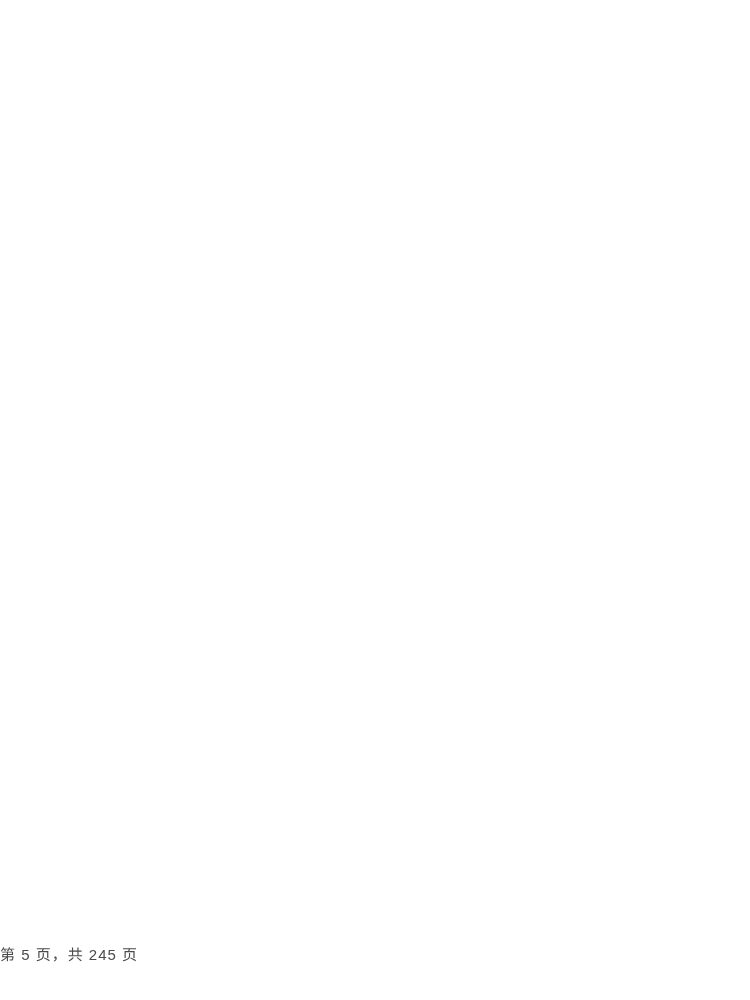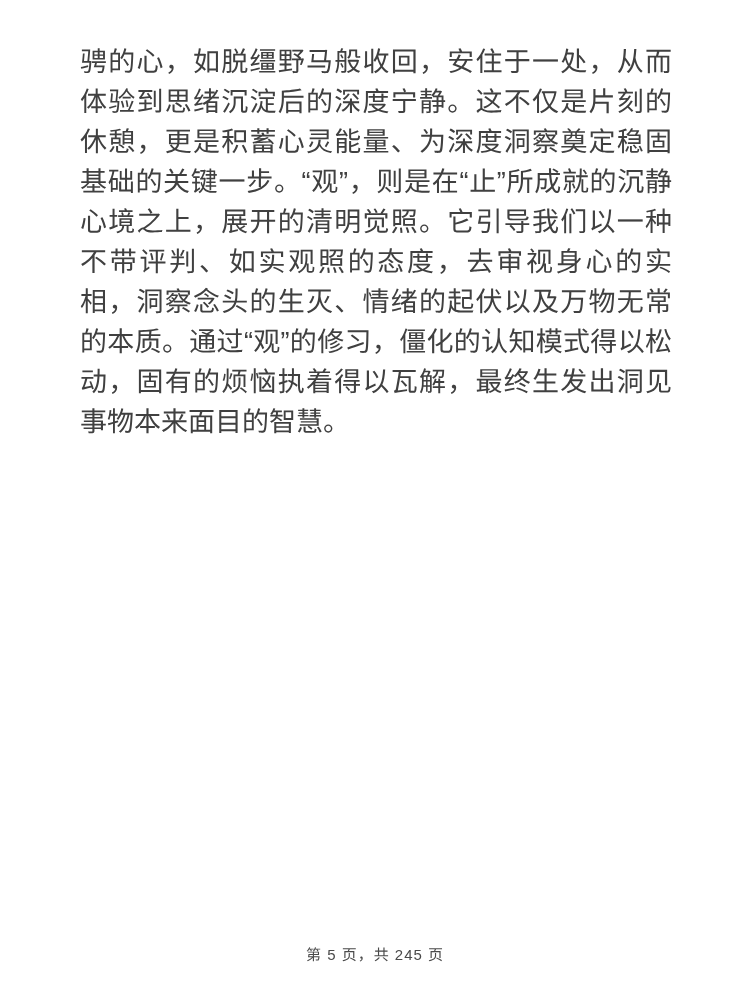--- a/index.html
+++ b/index.html
@@ -34,34 +34,33 @@
     text-align: justify;
     text-justify: inter-character;
     letter-spacing: 0px;
     word-break: break-all;
   }
   .page-footer {
     position: absolute;
     left: 0;
     right: 0;
     bottom: 36px;
-    text-align: center;
+    text-align: left;
   }
   .page-indicator {
     font-size: 15px;
     color: #4a4a4a;
     letter-spacing: 1px;
   }
 </style>
 </head>
 <body>
 
 <div class="reader-page">
 
   <div class="content">
-    <p>骋的心，如脱缰野马般收回，安住于一处，从而体验到思绪沉淀后的深度宁静。这不仅是片刻的休憩，更是积蓄心灵能量、为深度洞察奠定稳固基础的关键一步。“观”，则是在“止”所成就的沉静心境之上，展开的清明觉照。它引导我们以一种不带评判、如实观照的态度，去审视身心的实相，洞察念头的生灭、情绪的起伏以及万物无常的本质。通过“观”的修习，僵化的认知模式得以松动，固有的烦恼执着得以瓦解，最终生发出洞见事物本来面目的智慧。</p>
   </div>
 
   <div class="page-footer">
     <span class="page-indicator">第 5 页，共 245 页</span>
   </div>
 
 </div>
 
 </body></html>

